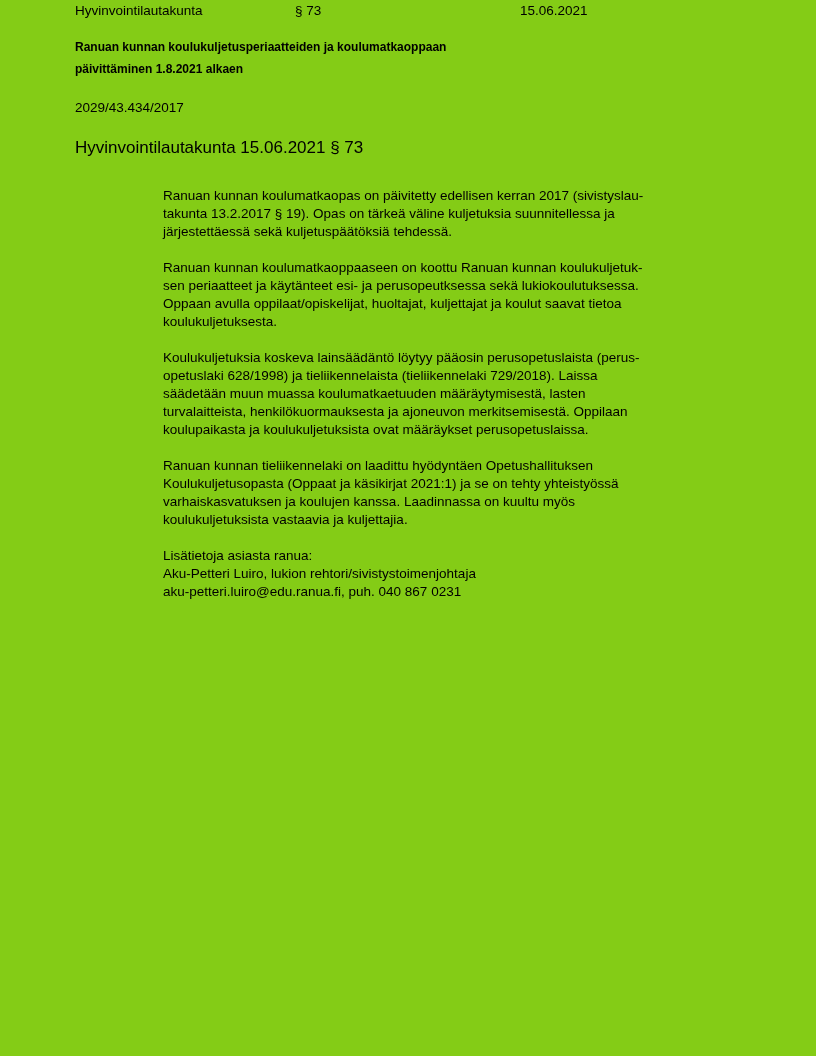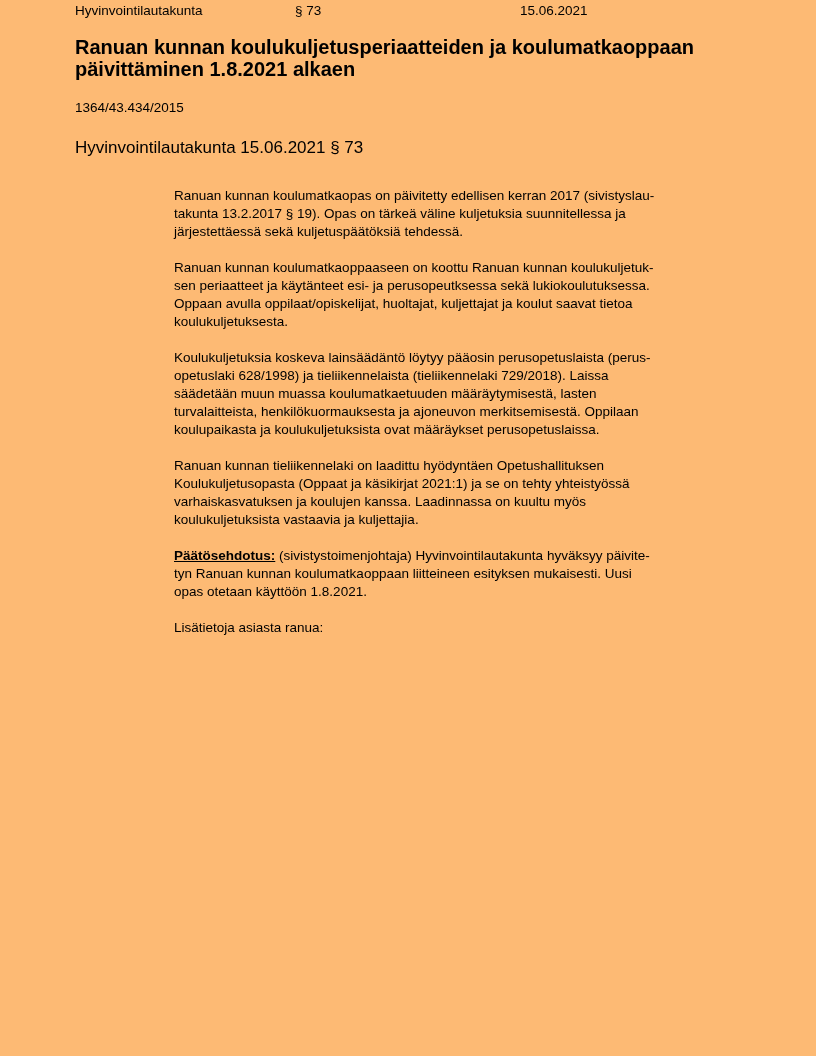--- a/index.html
+++ b/index.html
@@ -5,40 +5,40 @@
   * { margin: 0; padding: 0; box-sizing: border-box; }
   html, body {
     background: #ffffff;
     font-family: "Liberation Sans", "DejaVu Sans", sans-serif;
     color: #000000;
   }
   .page {
     position: relative;
     width: 816px;
     height: 1056px;
-    background: #fdba74;
+    background: #84cc16;
     overflow: hidden;
   }
   .doc-header {
     position: absolute;
     top: 3px;
     left: 75px;
     right: 40px;
     font-size: 13.5px;
     line-height: 16px;
     white-space: nowrap;
   }
   .hdr-committee { display: inline-block; width: 220px; }
   .hdr-section   { display: inline-block; width: 225px; }
   .hdr-date      { display: inline-block; }
   .doc-title {
     position: absolute;
     top: 36px;
     left: 75px;
-    font-size: 20px;
+    font-size: 12px;
     font-weight: bold;
     line-height: 22px;
     white-space: pre-line;
   }
   .case-number {
     position: absolute;
     top: 99px;
     left: 75px;
     font-size: 13.5px;
     line-height: 17px;
@@ -54,41 +54,40 @@
     position: absolute;
     top: 187px;
     left: 163px;
     width: 560px;
   }
   .para {
     font-size: 13.5px;
     line-height: 18px;
     white-space: pre-line;
     margin-bottom: 18px;
-    margin-left: 11px;
   }
   .para .label {
     font-weight: bold;
     text-decoration: underline;
   }
   .contact-line { display: block; }
 </style>
 </head>
 <body>
 
 <div class="page">
 
   <div class="doc-header">
     <span class="hdr-committee">Hyvinvointilautakunta</span><span class="hdr-section">§ 73</span><span class="hdr-date">15.06.2021</span>
   </div>
 
   <h1 class="doc-title">Ranuan kunnan koulukuljetusperiaatteiden ja koulumatkaoppaan
 päivittäminen 1.8.2021 alkaen</h1>
 
-  <div class="case-number">1364/43.434/2015</div>
+  <div class="case-number">2029/43.434/2017</div>
 
   <div class="subheading">Hyvinvointilautakunta 15.06.2021 § 73</div>
 
   <div class="body-block">
 
     <p class="para">Ranuan kunnan koulumatkaopas on päivitetty edellisen kerran 2017 (sivistyslau-
 takunta 13.2.2017 § 19). Opas on tärkeä väline kuljetuksia suunnitellessa ja
 järjestettäessä sekä kuljetuspäätöksiä tehdessä.</p>
 
     <p class="para">Ranuan kunnan koulumatkaoppaaseen on koottu Ranuan kunnan koulukuljetuk-
@@ -101,22 +100,19 @@
 säädetään muun muassa koulumatkaetuuden määräytymisestä, lasten
 turvalaitteista, henkilökuormauksesta ja ajoneuvon merkitsemisestä. Oppilaan
 koulupaikasta ja koulukuljetuksista ovat määräykset perusopetuslaissa.</p>
 
     <p class="para">Ranuan kunnan tieliikennelaki on laadittu hyödyntäen Opetushallituksen
 Koulukuljetusopasta (Oppaat ja käsikirjat 2021:1) ja se on tehty yhteistyössä
 varhaiskasvatuksen ja koulujen kanssa. Laadinnassa on kuultu myös
 koulukuljetuksista vastaavia ja kuljettajia.</p>
 
 
-    <p class="para"><span class="label">Päätösehdotus:</span><span> (sivistystoimenjohtaja) Hyvinvointilautakunta hyväksyy päivite-
-tyn Ranuan kunnan koulumatkaoppaan liitteineen esityksen mukaisesti. Uusi
-opas otetaan käyttöön 1.8.2021.</span></p>
 
 
-    <p class="para"><span class="contact-line">Lisätietoja asiasta ranua:</span></p>
+    <p class="para"><span class="contact-line">Lisätietoja asiasta ranua:</span><span class="contact-line">Aku-Petteri Luiro, lukion rehtori/sivistystoimenjohtaja</span><span class="contact-line">aku-petteri.luiro@edu.ranua.fi, puh. 040 867 0231</span></p>
 
   </div>
 
 </div>
 
 </body></html>

